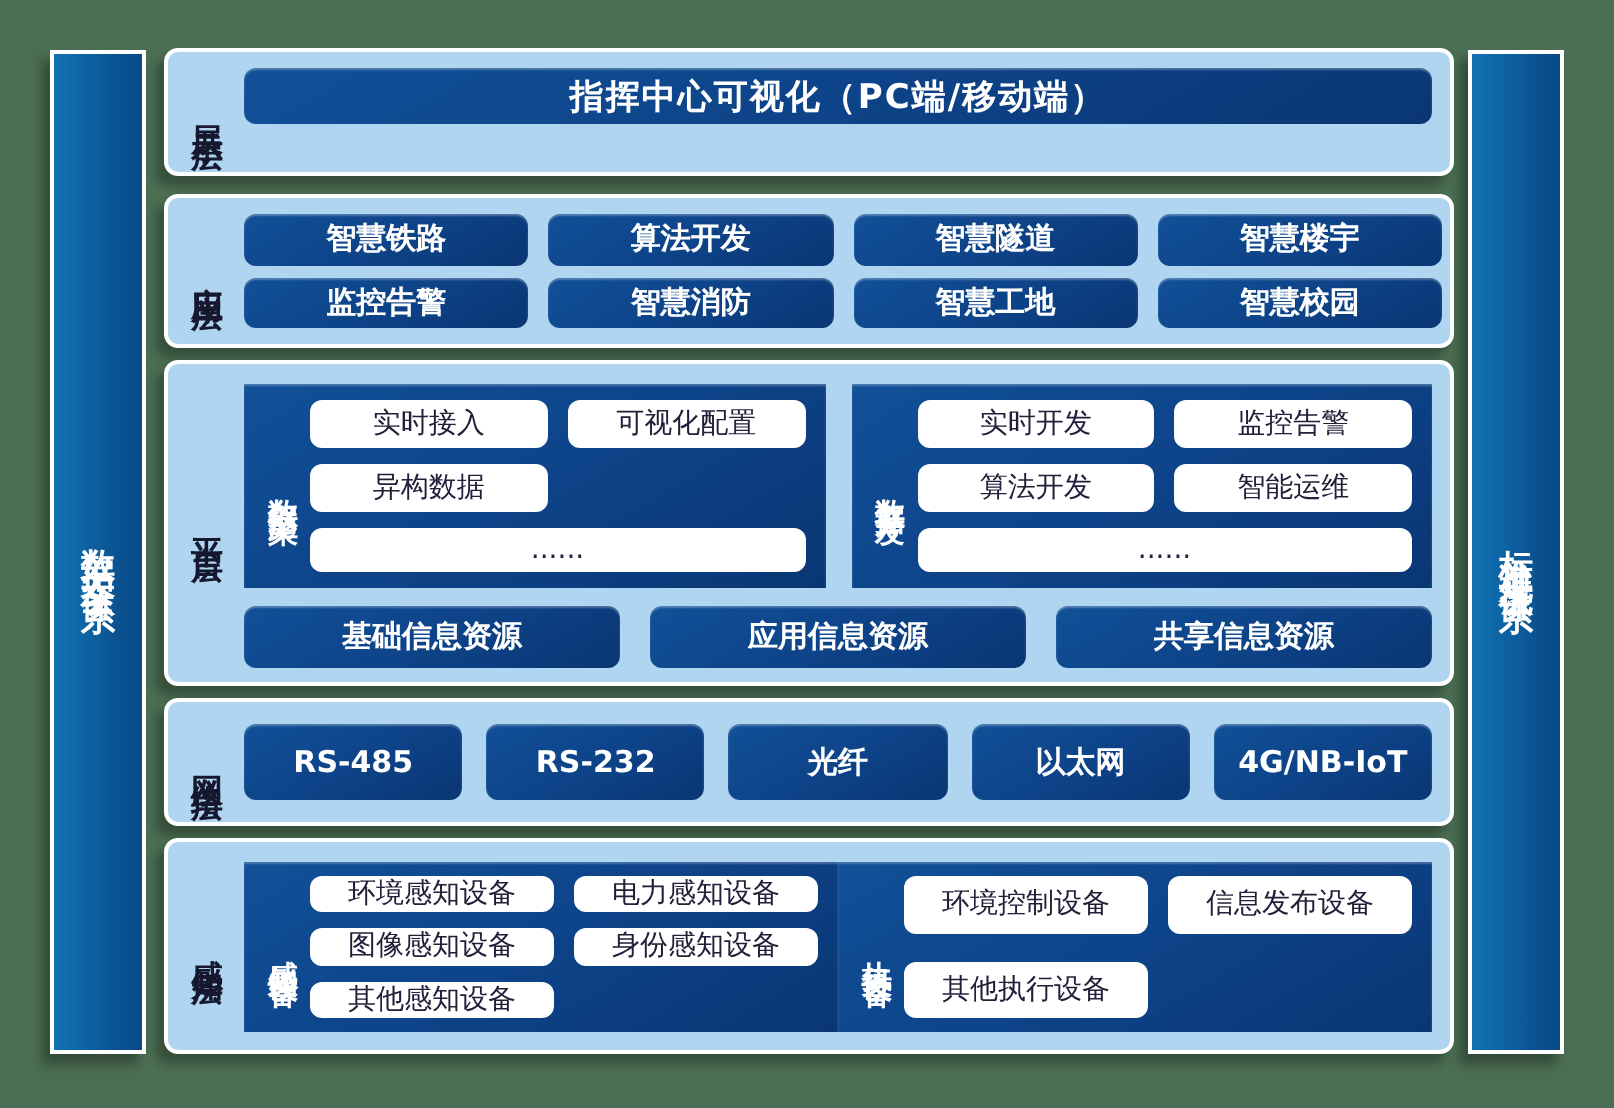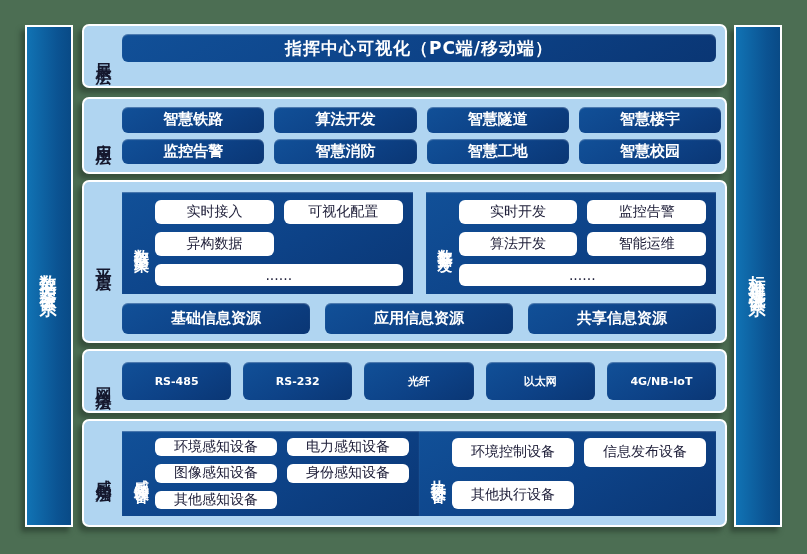--- a/index.html
+++ b/index.html
@@ -73,21 +73,21 @@
   .chip {
     background:#ffffff; border-radius:6px; color:#20203a; font-size:14px;
     display:flex; align-items:center; justify-content:center; white-space:nowrap;
   }
   .chip.span2 { grid-column:1 / -1; }
   .res-row { display:flex; gap:15px; height:31px; margin-top:9px; flex:none;justify-content:center; }
   .res-row .dkbtn { flex:1; font-size:15px; }
 
   
   .net-grid { flex:1; display:flex; gap:12px; padding:11px 9px 11px 0; }
-  .net-grid .dkbtn { flex:1; font-size:11px; }
+  .net-grid .dkbtn { flex:1; font-size:15px; }
 
   
   .perc-content { flex:1; display:flex; padding:10px 9px 9px 0; }
   .perc-content .panel { padding:7px 10px 7px 5px; }
   .chip-grid.rows2 { grid-template-rows:1fr 1fr; gap:14px 10px; }
 </style>
 </head>
 <body>
 
 <div class="stage">

